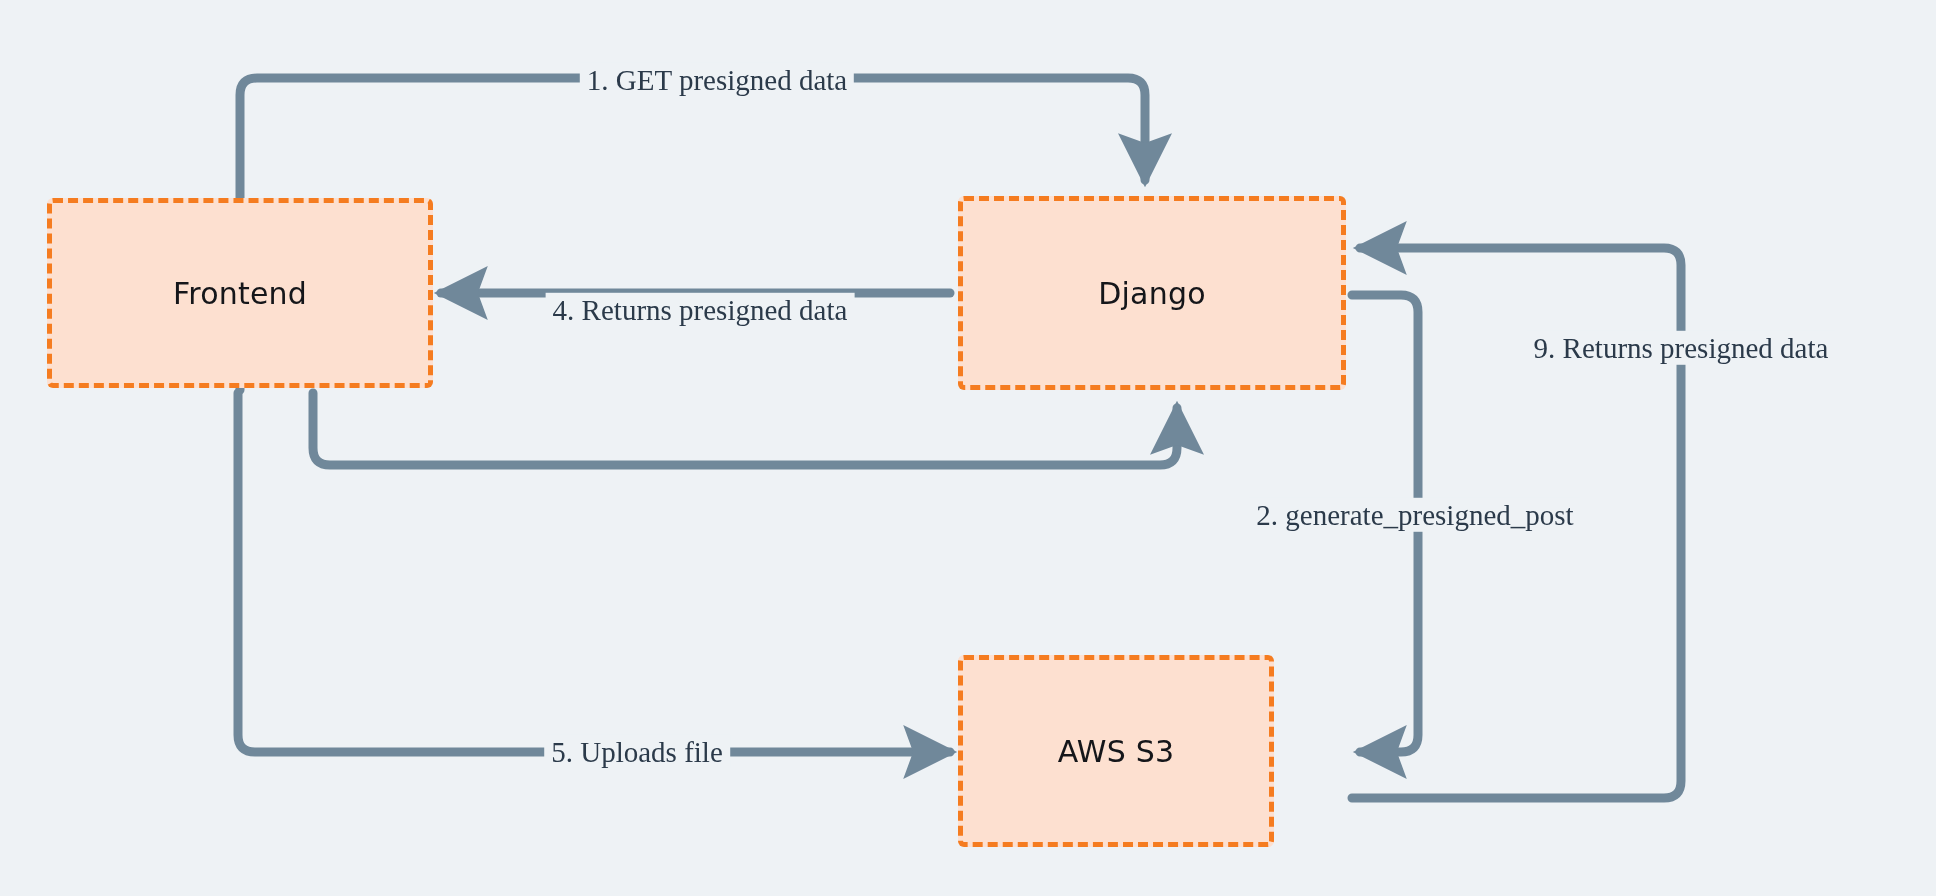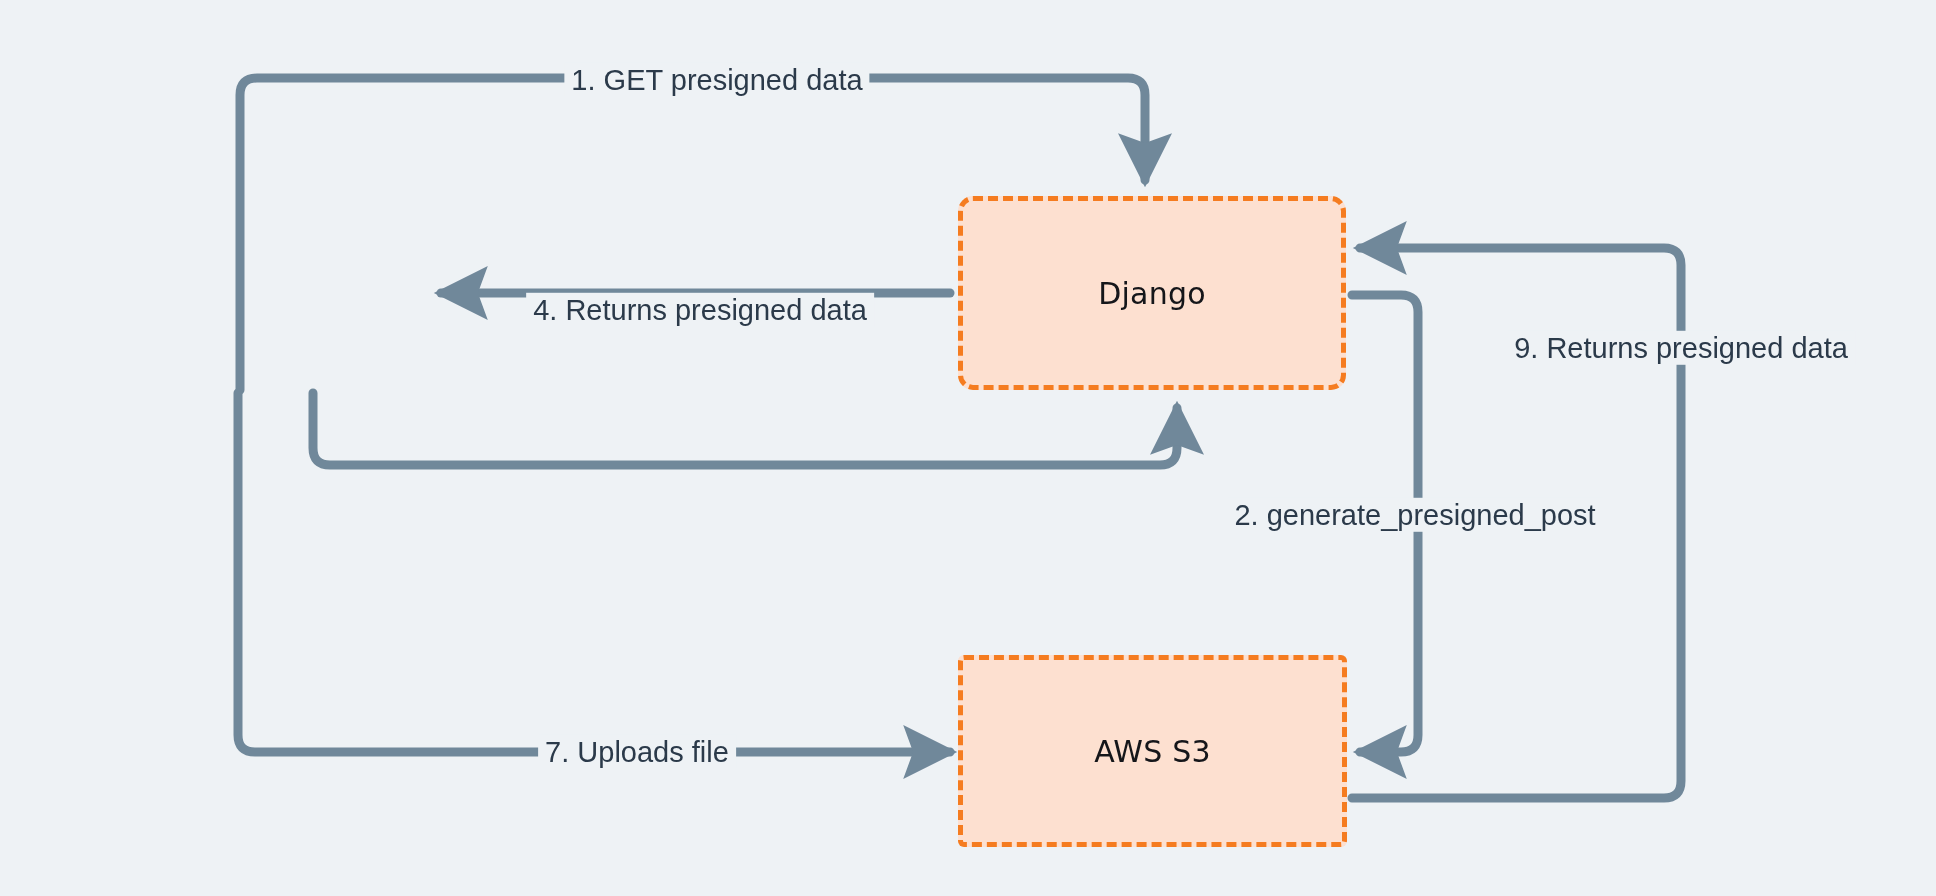--- a/index.html
+++ b/index.html
@@ -37,21 +37,21 @@
     color: #15161a;
     font-family: "DejaVu Sans", sans-serif;
     letter-spacing: .2px;
     white-space: pre;
   }
   .edge-label {
     position: absolute;
     z-index: 4;
     font-size: 29px;
     color: #2b3a4a;
-    font-family: Liberation Sans, sans-serif;
+    font-family: Liberation Serif, serif;
     background: #eef2f5;
     white-space: pre;
     line-height: 1.05;
     padding: 2px 7px;
     transform: translate(-50%, -50%);
   }
 </style>
 </head>
 <body>
 
@@ -73,33 +73,36 @@
       <path d="M1352,295 L1401,295 Q1418,295 1418,312 L1418,735 Q1418,752 1401,752 L1360,752" marker-end="url(#ah)"></path>
 
       <path d="M1352,798 L1664,798 Q1681,798 1681,781 L1681,265 Q1681,248 1664,248 L1360,248" marker-end="url(#ah)"></path>
 
       <path d="M238,393 L238,735 Q238,752 255,752 L950,752" marker-end="url(#ah)"></path>
 
       <path d="M313,393 L313,448 Q313,465 330,465 L1160,465 Q1177,465 1177,448 L1177,408" marker-end="url(#ah)"></path>
     </g>
   </svg>
 
+  <div class="node" style="left:47px; top:198px; width:386px; height:190px;">
+    <span class="node-label">Frontend</span>
+  </div>
 
-  <div class="node" style="left:958px; top:196px; width:388px; height:194px;border-radius:15px;">
+  <div class="node" style="left:958px; top:196px; width:388px; height:194px;">
     <span class="node-label">Django</span>
   </div>
 
-  <div class="node" style="left:958px; top:655px; width:389px; height:192px;">
+  <div class="node" style="left:958px; top:655px; width:316px; height:192px;">
     <span class="node-label">AWS S3</span>
   </div>
 
   <div class="edge-label" style="left:717px; top:80px;">1. GET presigned data</div>
 
   <div class="edge-label" style="left:1415px; top:515px;">2. generate_presigned_post</div>
 
   <div class="edge-label" style="left:1681px; top:348px;">9. Returns presigned data</div>
 
   <div class="edge-label" style="left:700px; top:310px;">4. Returns presigned data</div>
 
-  <div class="edge-label" style="left:637px; top:752px;">7. Uploads file</div>
+  <div class="edge-label" style="left:637px; top:752px;">5. Uploads file</div>
 
 
 </div>
 
 </body></html>

